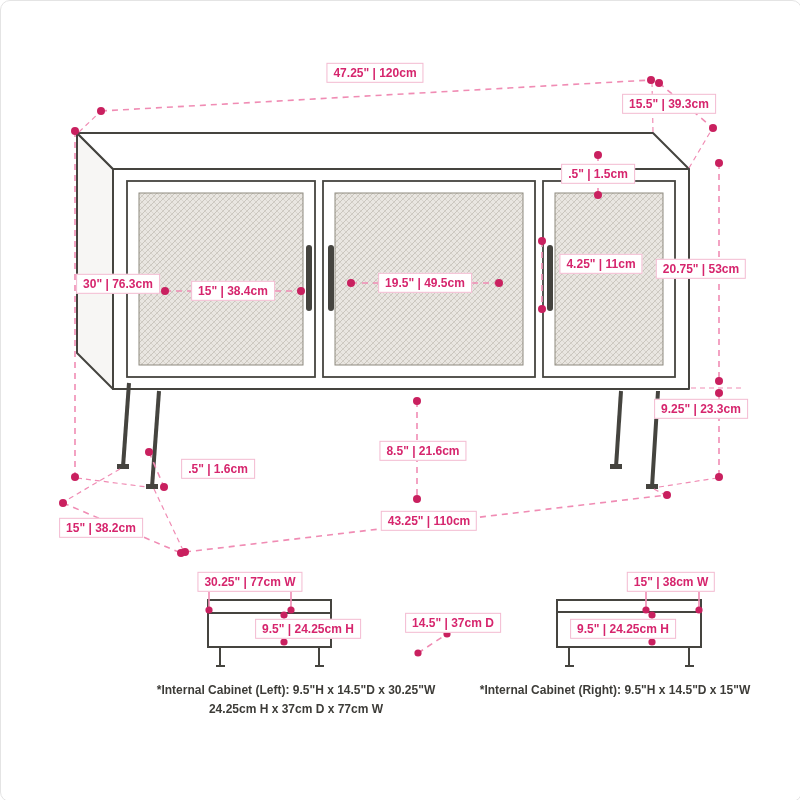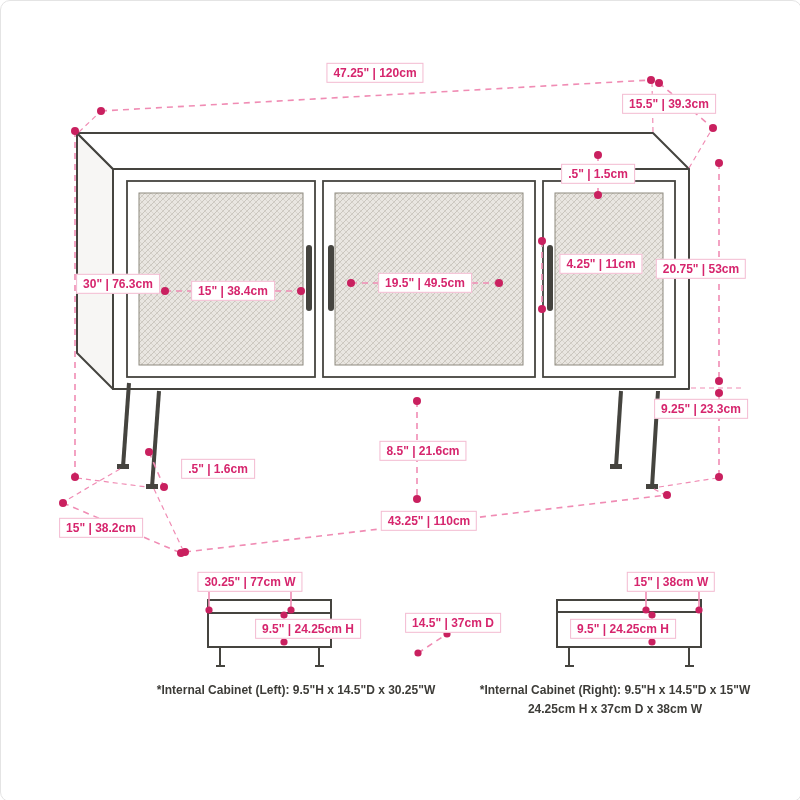--- a/index.html
+++ b/index.html
@@ -195,19 +195,19 @@
   <div class="dim-label" style="left:428px;top:520px;">43.25" | 110cm</div>
 
   <div class="dim-label" style="left:249px;top:581px;">30.25" | 77cm W</div>
   <div class="dim-label" style="left:307px;top:628px;">9.5" | 24.25cm H</div>
   <div class="dim-label" style="left:452px;top:622px;">14.5" | 37cm D</div>
   <div class="dim-label" style="left:670px;top:581px;">15" | 38cm W</div>
   <div class="dim-label" style="left:622px;top:628px;">9.5" | 24.25cm H</div>
 
   <div class="caption" style="left:295px;top:680px;">
     <div>*Internal Cabinet (Left): 9.5"H x 14.5"D x 30.25"W</div>
+    <div>24.25cm H x 37cm D x 77cm W</div>
   </div>
   <div class="caption" style="left:614px;top:680px;">
     <div>*Internal Cabinet (Right): 9.5"H x 14.5"D x 15"W</div>
-    <div>24.25cm H x 37cm D x 38cm W</div>
   </div>
 
 </div>
 
 </body></html>

